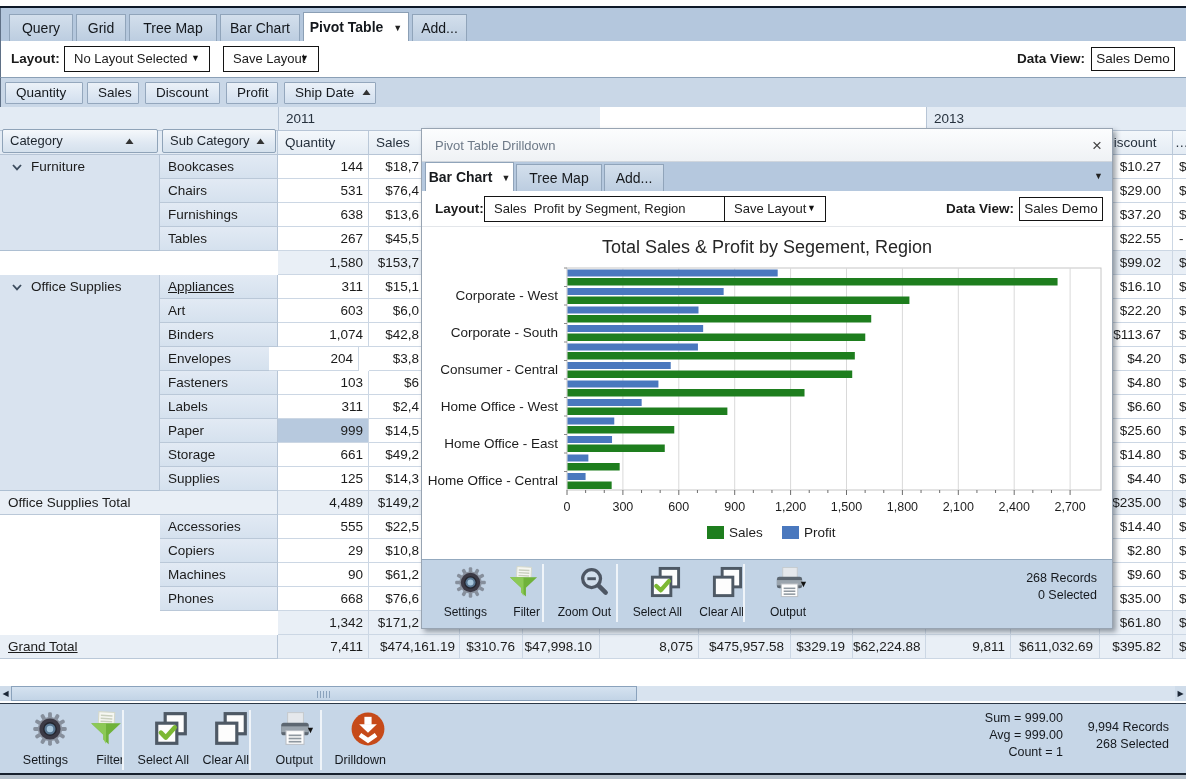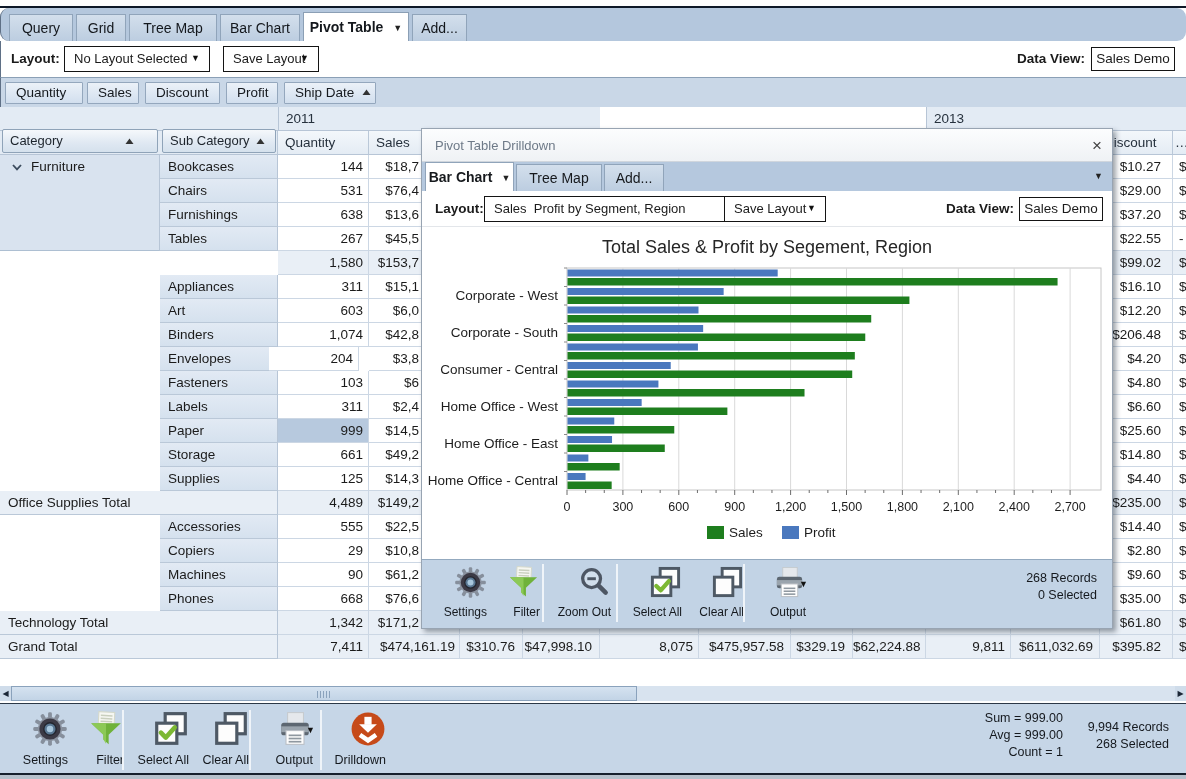--- a/index.html
+++ b/index.html
@@ -4,21 +4,21 @@
 <style>
   * { margin:0; padding:0; box-sizing:border-box; }
   html,body { width:1186px; height:779px; overflow:hidden; background:#fff;
     font-family:"Liberation Sans", sans-serif; color:#1b1b1b; }
   #app { position:relative; width:1186px; height:779px; overflow:hidden; }
 
   
   #strip-white { position:absolute; left:0; top:0; width:1186px; height:6px; background:#fdfdfd; }
   #strip-dark  { position:absolute; left:0; top:6px; width:1186px; height:2px; background:#0d1726; }
   #tabbar { position:absolute; left:0; top:8px; width:1186px; height:33px; background:#b4c7dd;
-    border-left:1px solid #5f7086;border-radius:9px; }
+    border-left:1px solid #5f7086; }
   .tab { position:absolute; top:6px; height:27px; line-height:26px; text-align:center; white-space:nowrap;
     font-size:14px; color:#13171c; background:linear-gradient(#d3dfec,#bccde0);
     border:1px solid #90a4ba; border-bottom:none; padding:0 14px; cursor:default; }
   .tab.sel { background:#fff; font-weight:bold; top:4px; height:29px; line-height:28px;
     border-color:#8b9fb5; }
   .tab .caret { margin-left:10px; }
   .dtab .caret { margin-left:9px; }
   .caret { display:inline-block; font-size:9px; color:#222; vertical-align:1px; }
 
   #layoutbar { position:absolute; left:0; top:41px; width:1186px; height:36px; background:#fff;
@@ -226,21 +226,24 @@
       <div class="cell datacell c-d1 totcell money" style="left: 460px; top: 144px; width: 63px; height: 24px;"></div>
       <div class="cell datacell c-p1 totcell money" style="left: 523px; top: 144px; width: 77px; height: 24px;"></div>
       <div class="cell datacell c-q2 totcell num" style="left: 600px; top: 144px; width: 99px; height: 24px;"></div>
       <div class="cell datacell c-s2 totcell money" style="left: 699px; top: 144px; width: 92px; height: 24px;"></div>
       <div class="cell datacell c-d2 totcell money" style="left: 791px; top: 144px; width: 62px; height: 24px;"></div>
       <div class="cell datacell c-p2 totcell money" style="left: 853px; top: 144px; width: 73px; height: 24px;"></div>
       <div class="cell datacell c-q3 totcell num" style="left: 926px; top: 144px; width: 85px; height: 24px;"></div>
       <div class="cell datacell c-s3 totcell money" style="left: 1011px; top: 144px; width: 89px; height: 24px;"></div>
       <div class="cell datacell c-d3 totcell money" style="left: 1100px; top: 144px; width: 73px; height: 24px;">$99.02</div>
       <div class="cell datacell c-p3 totcell fragL" style="left: 1173px; top: 144px; width: 83px; height: 24px;">$</div>
-      <div class="cell subcell" style="left: 160px; top: 168px; width: 118px; height: 24px;">Appliances</div>
+      <div class="cell catcell" style="left: 0px; top: 168px; width: 160px; height: 216px;"><svg class="chev" width="10" height="7" viewBox="0 0 10 7">
+          <polyline points="1,1 5,5.4 9,1" fill="none" stroke="#3c4c5e" stroke-width="1.8"></polyline>
+        </svg><span>Office Supplies</span></div>
+      <div class="cell subcell" style="left: 160px; top: 168px; width: 118px; height: 24px; text-decoration: underline;">Appliances</div>
       <div class="cell datacell c-q1 num" style="left: 278px; top: 168px; width: 91px; height: 24px;">311</div>
       <div class="cell datacell c-s1 money" style="left: 369px; top: 168px; width: 91px; height: 24px;">$15,1<span class="tail"></span></div>
       <div class="cell datacell c-d1 money" style="left: 460px; top: 168px; width: 63px; height: 24px;"></div>
       <div class="cell datacell c-p1 money" style="left: 523px; top: 168px; width: 77px; height: 24px;"></div>
       <div class="cell datacell c-q2 num" style="left: 600px; top: 168px; width: 99px; height: 24px;"></div>
       <div class="cell datacell c-s2 money" style="left: 699px; top: 168px; width: 92px; height: 24px;"></div>
       <div class="cell datacell c-d2 money" style="left: 791px; top: 168px; width: 62px; height: 24px;"></div>
       <div class="cell datacell c-p2 money" style="left: 853px; top: 168px; width: 73px; height: 24px;"></div>
       <div class="cell datacell c-q3 num" style="left: 926px; top: 168px; width: 85px; height: 24px;"></div>
       <div class="cell datacell c-s3 money" style="left: 1011px; top: 168px; width: 89px; height: 24px;"></div>
@@ -250,34 +253,34 @@
       <div class="cell datacell c-q1 num" style="left: 278px; top: 192px; width: 91px; height: 24px;">603</div>
       <div class="cell datacell c-s1 money" style="left: 369px; top: 192px; width: 91px; height: 24px;">$6,0<span class="tail"></span></div>
       <div class="cell datacell c-d1 money" style="left: 460px; top: 192px; width: 63px; height: 24px;"></div>
       <div class="cell datacell c-p1 money" style="left: 523px; top: 192px; width: 77px; height: 24px;"></div>
       <div class="cell datacell c-q2 num" style="left: 600px; top: 192px; width: 99px; height: 24px;"></div>
       <div class="cell datacell c-s2 money" style="left: 699px; top: 192px; width: 92px; height: 24px;"></div>
       <div class="cell datacell c-d2 money" style="left: 791px; top: 192px; width: 62px; height: 24px;"></div>
       <div class="cell datacell c-p2 money" style="left: 853px; top: 192px; width: 73px; height: 24px;"></div>
       <div class="cell datacell c-q3 num" style="left: 926px; top: 192px; width: 85px; height: 24px;"></div>
       <div class="cell datacell c-s3 money" style="left: 1011px; top: 192px; width: 89px; height: 24px;"></div>
-      <div class="cell datacell c-d3 money" style="left: 1100px; top: 192px; width: 73px; height: 24px;">$12.20</div>
+      <div class="cell datacell c-d3 money" style="left: 1100px; top: 192px; width: 73px; height: 24px;">$22.20</div>
       <div class="cell datacell c-p3 fragL" style="left: 1173px; top: 192px; width: 83px; height: 24px;">$</div>
       <div class="cell subcell" style="left: 160px; top: 216px; width: 118px; height: 24px;">Binders</div>
       <div class="cell datacell c-q1 num" style="left: 278px; top: 216px; width: 91px; height: 24px;">1,074</div>
       <div class="cell datacell c-s1 money" style="left: 369px; top: 216px; width: 91px; height: 24px;">$42,8<span class="tail"></span></div>
       <div class="cell datacell c-d1 money" style="left: 460px; top: 216px; width: 63px; height: 24px;"></div>
       <div class="cell datacell c-p1 money" style="left: 523px; top: 216px; width: 77px; height: 24px;"></div>
       <div class="cell datacell c-q2 num" style="left: 600px; top: 216px; width: 99px; height: 24px;"></div>
       <div class="cell datacell c-s2 money" style="left: 699px; top: 216px; width: 92px; height: 24px;"></div>
       <div class="cell datacell c-d2 money" style="left: 791px; top: 216px; width: 62px; height: 24px;"></div>
       <div class="cell datacell c-p2 money" style="left: 853px; top: 216px; width: 73px; height: 24px;"></div>
       <div class="cell datacell c-q3 num" style="left: 926px; top: 216px; width: 85px; height: 24px;"></div>
       <div class="cell datacell c-s3 money" style="left: 1011px; top: 216px; width: 89px; height: 24px;"></div>
-      <div class="cell datacell c-d3 money" style="left: 1100px; top: 216px; width: 73px; height: 24px;">$206.48</div>
+      <div class="cell datacell c-d3 money" style="left: 1100px; top: 216px; width: 73px; height: 24px;">$113.67</div>
       <div class="cell datacell c-p3 fragL" style="left: 1173px; top: 216px; width: 83px; height: 24px;">$</div>
       <div class="cell subcell" style="left: 160px; top: 240px; width: 118px; height: 24px;">Envelopes</div>
       <div class="cell datacell c-q1 num" style="left: 269px; top: 240px; width: 90px; height: 24px;">204</div>
       <div class="cell datacell c-s1 money" style="left: 369px; top: 240px; width: 91px; height: 24px;">$3,8<span class="tail"></span></div>
       <div class="cell datacell c-d1 money" style="left: 460px; top: 240px; width: 63px; height: 24px;"></div>
       <div class="cell datacell c-p1 money" style="left: 523px; top: 240px; width: 77px; height: 24px;"></div>
       <div class="cell datacell c-q2 num" style="left: 600px; top: 240px; width: 99px; height: 24px;"></div>
       <div class="cell datacell c-s2 money" style="left: 699px; top: 240px; width: 92px; height: 24px;"></div>
       <div class="cell datacell c-d2 money" style="left: 791px; top: 240px; width: 62px; height: 24px;"></div>
       <div class="cell datacell c-p2 money" style="left: 853px; top: 240px; width: 73px; height: 24px;"></div>
@@ -408,34 +411,33 @@
       <div class="cell datacell c-d1 money" style="left: 460px; top: 480px; width: 63px; height: 24px;"></div>
       <div class="cell datacell c-p1 money" style="left: 523px; top: 480px; width: 77px; height: 24px;"></div>
       <div class="cell datacell c-q2 num" style="left: 600px; top: 480px; width: 99px; height: 24px;"></div>
       <div class="cell datacell c-s2 money" style="left: 699px; top: 480px; width: 92px; height: 24px;"></div>
       <div class="cell datacell c-d2 money" style="left: 791px; top: 480px; width: 62px; height: 24px;"></div>
       <div class="cell datacell c-p2 money" style="left: 853px; top: 480px; width: 73px; height: 24px;"></div>
       <div class="cell datacell c-q3 num" style="left: 926px; top: 480px; width: 85px; height: 24px;"></div>
       <div class="cell datacell c-s3 money" style="left: 1011px; top: 480px; width: 89px; height: 24px;"></div>
       <div class="cell datacell c-d3 money" style="left: 1100px; top: 480px; width: 73px; height: 24px;">$35.00</div>
       <div class="cell datacell c-p3 fragL" style="left: 1173px; top: 480px; width: 83px; height: 24px;">$</div>
-      <div class="cell totlabel" style="left: 0px; top: 504px; width: 278px; height: 24px;">Technology Total</div>
       <div class="cell datacell c-q1 totcell num" style="left: 278px; top: 504px; width: 91px; height: 24px;">1,342</div>
       <div class="cell datacell c-s1 totcell money" style="left: 369px; top: 504px; width: 91px; height: 24px;">$171,2<span class="tail"></span></div>
       <div class="cell datacell c-d1 totcell money" style="left: 460px; top: 504px; width: 63px; height: 24px;"></div>
       <div class="cell datacell c-p1 totcell money" style="left: 523px; top: 504px; width: 77px; height: 24px;"></div>
       <div class="cell datacell c-q2 totcell num" style="left: 600px; top: 504px; width: 99px; height: 24px;"></div>
       <div class="cell datacell c-s2 totcell money" style="left: 699px; top: 504px; width: 92px; height: 24px;"></div>
       <div class="cell datacell c-d2 totcell money" style="left: 791px; top: 504px; width: 62px; height: 24px;"></div>
       <div class="cell datacell c-p2 totcell money" style="left: 853px; top: 504px; width: 73px; height: 24px;"></div>
       <div class="cell datacell c-q3 totcell num" style="left: 926px; top: 504px; width: 85px; height: 24px;"></div>
       <div class="cell datacell c-s3 totcell money" style="left: 1011px; top: 504px; width: 89px; height: 24px;"></div>
       <div class="cell datacell c-d3 totcell money" style="left: 1100px; top: 504px; width: 73px; height: 24px;">$61.80</div>
       <div class="cell datacell c-p3 totcell fragL" style="left: 1173px; top: 504px; width: 83px; height: 24px;">$4</div>
-      <div class="cell totlabel" style="left: 0px; top: 528px; width: 278px; height: 24px;">Grand Total</div>
+      <div class="cell totlabel" style="left: 0px; top: 528px; width: 278px; height: 24px; text-decoration: underline;">Grand Total</div>
       <div class="cell datacell c-q1 totcell num" style="left: 278px; top: 528px; width: 91px; height: 24px;">7,411</div>
       <div class="cell datacell c-s1 totcell money" style="left: 369px; top: 528px; width: 91px; height: 24px;">$474,161.19</div>
       <div class="cell datacell c-d1 totcell money" style="left: 460px; top: 528px; width: 63px; height: 24px;">$310.76</div>
       <div class="cell datacell c-p1 totcell money" style="left: 523px; top: 528px; width: 77px; height: 24px;">$47,998.10</div>
       <div class="cell datacell c-q2 totcell num" style="left: 600px; top: 528px; width: 99px; height: 24px;">8,075</div>
       <div class="cell datacell c-s2 totcell money" style="left: 699px; top: 528px; width: 92px; height: 24px;">$475,957.58</div>
       <div class="cell datacell c-d2 totcell money" style="left: 791px; top: 528px; width: 62px; height: 24px;">$329.19</div>
       <div class="cell datacell c-p2 totcell money" style="left: 853px; top: 528px; width: 73px; height: 24px;">$62,224.88</div>
       <div class="cell datacell c-q3 totcell num" style="left: 926px; top: 528px; width: 85px; height: 24px;">9,811</div>
       <div class="cell datacell c-s3 totcell money" style="left: 1011px; top: 528px; width: 89px; height: 24px;">$611,032.69</div>

